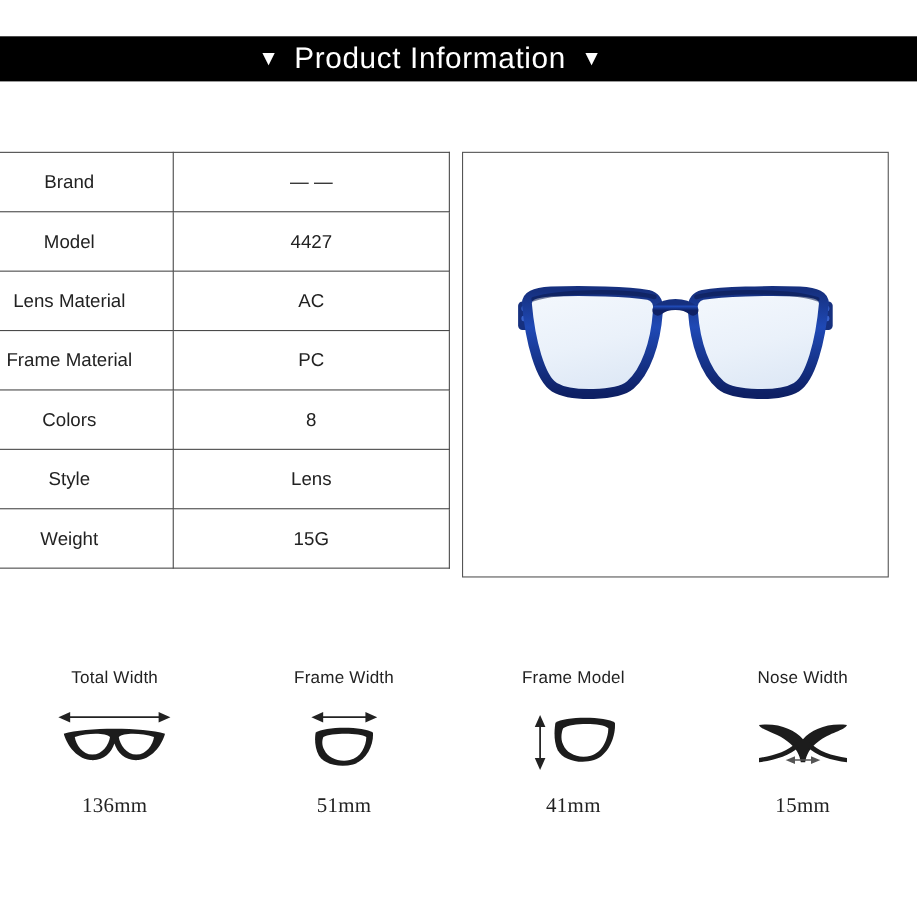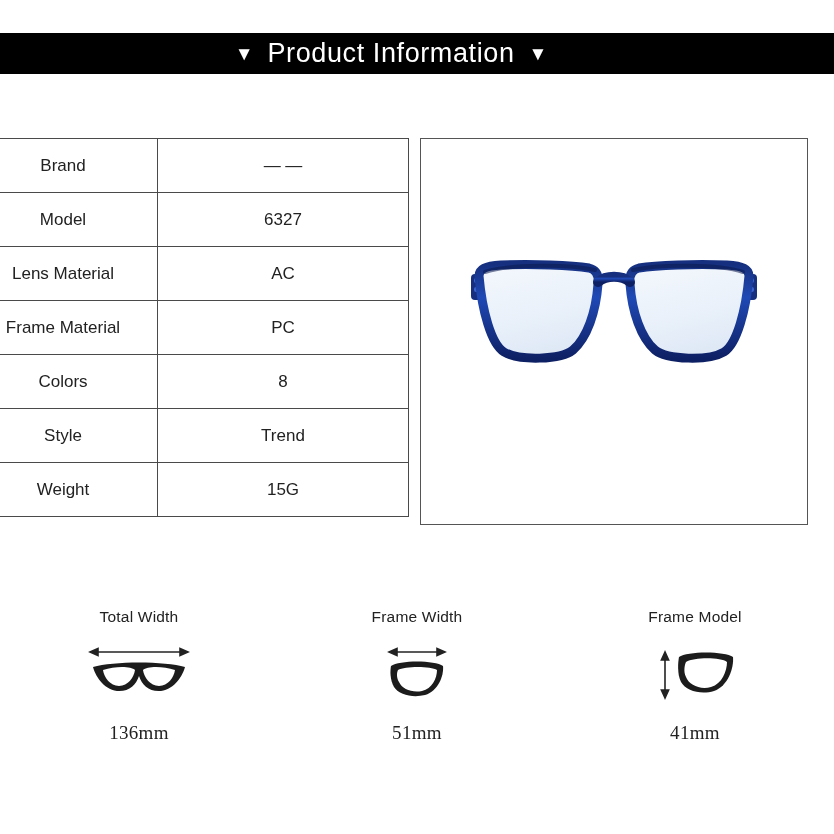--- a/index.html
+++ b/index.html
@@ -151,37 +151,37 @@
 </div>
 
 <table class="spec-table">
   <tbody>
     <tr>
       <td class="k">Brand</td>
       <td class="v">— —</td>
     </tr>
     <tr>
       <td class="k">Model</td>
-      <td class="v">6327</td>
+      <td class="v">4427</td>
     </tr>
     <tr>
       <td class="k">Lens Material</td>
       <td class="v">AC</td>
     </tr>
     <tr>
       <td class="k">Frame Material</td>
       <td class="v">PC</td>
     </tr>
     <tr>
       <td class="k">Colors</td>
       <td class="v">8</td>
     </tr>
     <tr>
       <td class="k">Style</td>
-      <td class="v">Trend</td>
+      <td class="v">Lens</td>
     </tr>
     <tr>
       <td class="k">Weight</td>
       <td class="v">15G</td>
     </tr>
   </tbody>
 </table>
 
 <div class="photo-box">
   <div class="photo-stage">
@@ -276,15 +276,32 @@
         </g>
         <path d="M36 12 C44 6 82 6 90 12 C91 23 85 41 71 46 C58 50 43 46 38 37
                  C34 29 35 17 36 12 Z" fill="#1c1c1c"></path>
         <path d="M43 17 C51 12 78 12 84 17 C84 26 79 39 68 42 C57 45 46 40 43 32
                  C40 26 42 19 43 17 Z" fill="#ffffff"></path>
       </svg>
     </div>
     <div class="m-value">41mm</div>
   </div>
 
+  <div class="measure-col">
+    <div class="m-label">Nose Width</div>
+    <div class="m-icon">
+      <svg width="104" height="58" viewBox="0 0 104 58">
+        <path d="M12 14 C30 12 44 18 52 27 C60 18 74 12 92 14 C90 19 76 21 66 29
+                 C58 35 55 41 54 48 L50 48 C49 41 46 35 38 29 C28 21 14 19 12 14 Z" fill="#1c1c1c"></path>
+        <path d="M12 48 C26 46 40 42 48 34 L56 34 C64 42 78 46 92 48 L92 44
+                 C78 42 66 38 58 30 L46 30 C38 38 26 42 12 44 Z" fill="#1c1c1c"></path>
+        <g stroke="#555" stroke-width="1.4" fill="#555">
+          <line x1="42" y1="46" x2="62" y2="46"></line>
+          <polygon points="38,46 44,43.6 44,48.4"></polygon>
+          <polygon points="66,46 60,43.6 60,48.4"></polygon>
+        </g>
+      </svg>
+    </div>
+    <div class="m-value">15mm</div>
+  </div>
 
 
 </div>
 
 </body></html>

